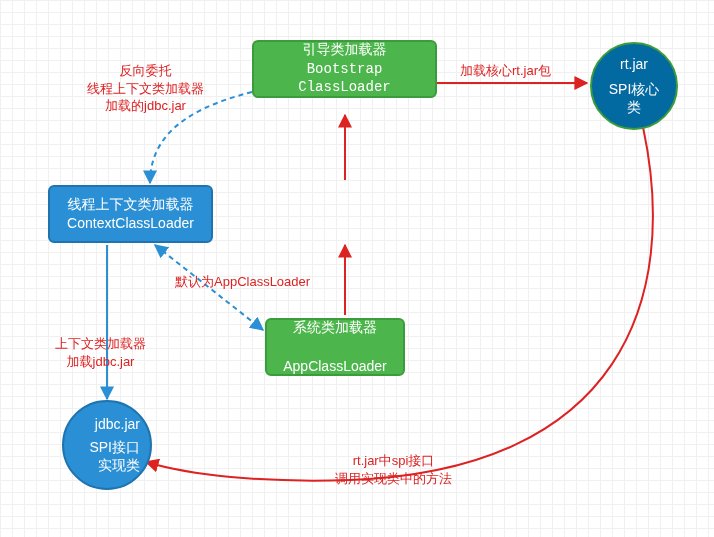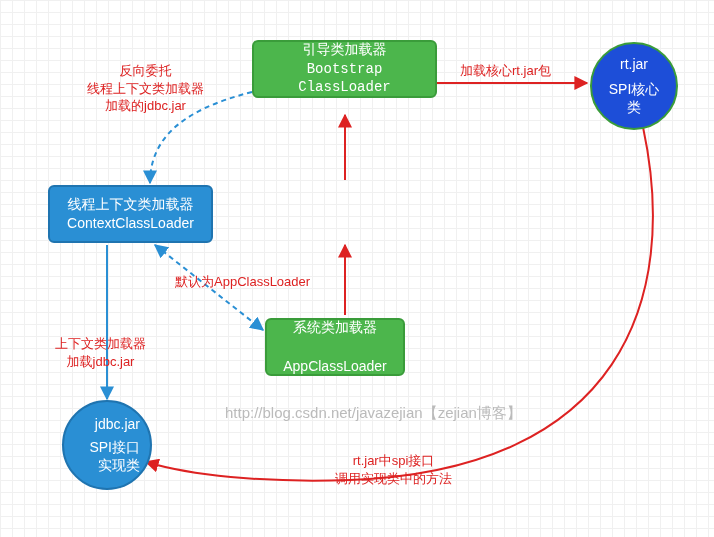--- a/index.html
+++ b/index.html
@@ -38,21 +38,21 @@
     background: #4cb64c;
     border: 2px solid #3a9c3a;
     border-radius: 6px;
   }
   .rect.blue {
     background: #2a8fd4;
     border: 2px solid #1f74b0;
     border-radius: 6px;
   }
   .circle.green {
-    background: #1d4ed8;
+    background: #0369a1;
     border: 2px solid #3a9c3a;
     border-radius: 50%;
   }
   .circle.blue {
     background: #2a8fd4;
     border: 2px solid #1f74b0;
     border-radius: 50%;
     align-items: flex-end;
   }
   .label {
@@ -146,17 +146,14 @@
   <div class="label" style="left:335px; top:452px;">
     <span>rt.jar中spi接口</span><br>
     <span>调用实现类中的方法</span>
   </div>
 
   <div class="label" style="left:55px; top:335px;">
     <span>上下文类加载器</span><br>
     <span>加载jdbc.jar</span>
   </div>
 
-  <div class="watermark" style="left:225px; top:404px;">
-    <span>http://blog.csdn.net/javazejian【zejian博客】</span>
-  </div>
 
 </div>
 
 </body></html>

